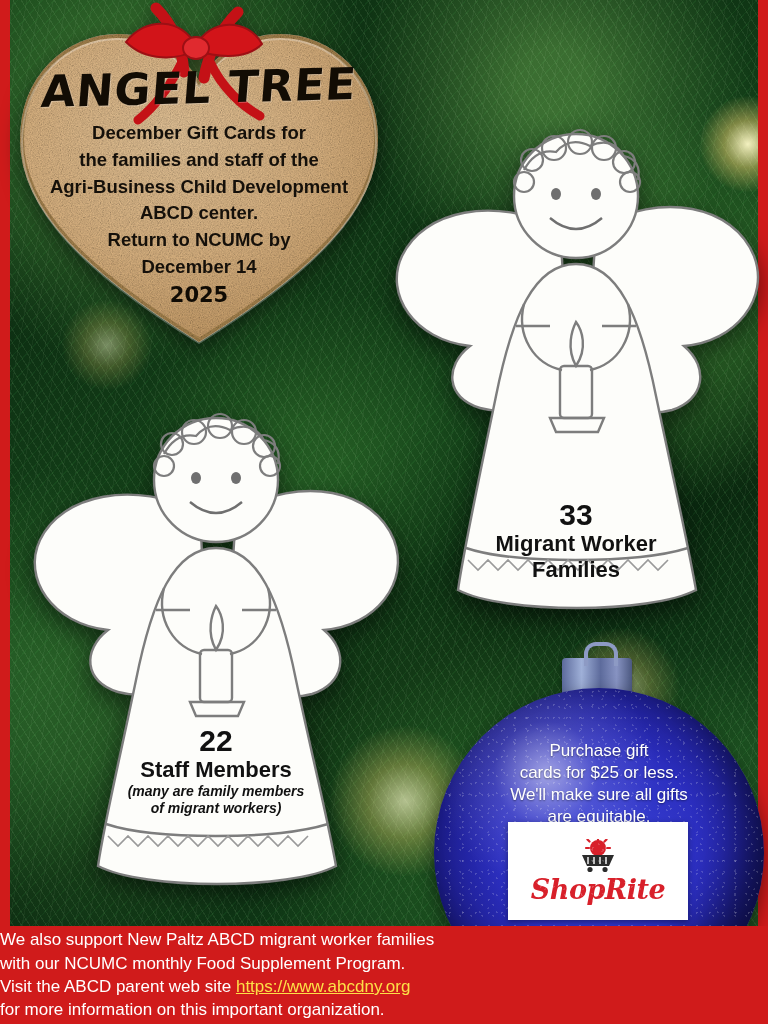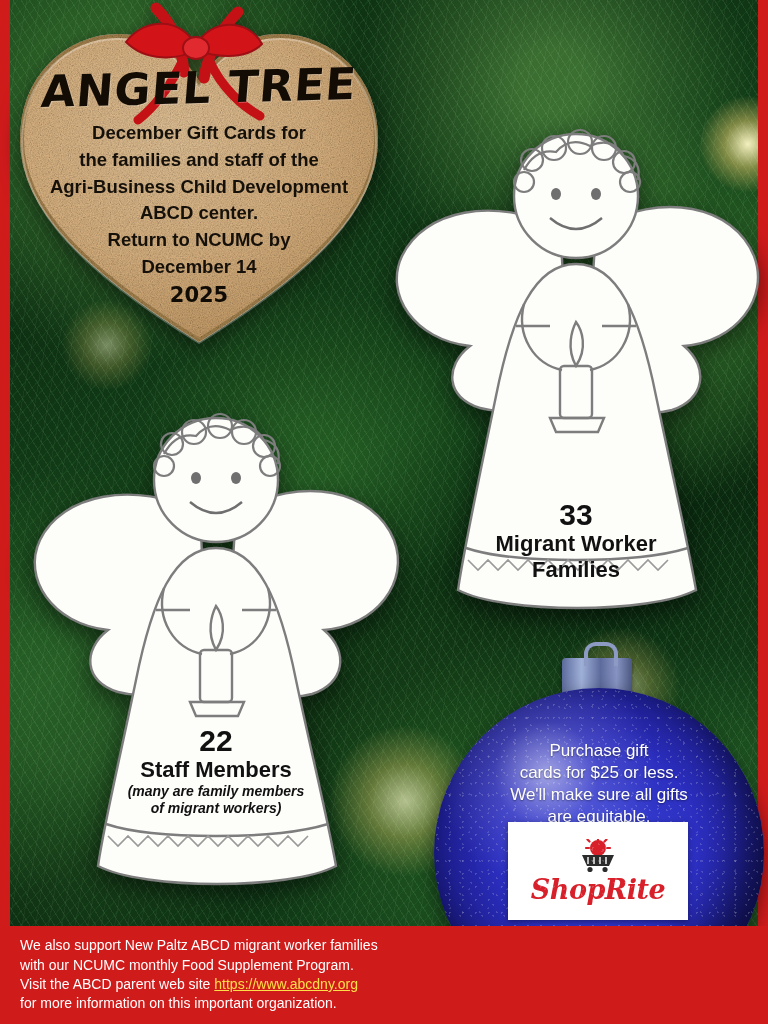--- a/index.html
+++ b/index.html
@@ -249,22 +249,22 @@
     bottom: 0;
     width: 768px;
     height: 98px;
     background: #d01b1b;
     color: #ffffff;
     display: flex;
     align-items: center;
     justify-content: flex-start;
   }
   .footer-inner {
-    padding-left: 20px;
-    font-size: 14px;
+    padding-left: 0;
+    font-size: 17px;
     line-height: 1.38;
   }
   .footer-inner a {
     color: #fde047;
     text-decoration: underline;
   }
   .red-edge-left, .red-edge-right {
     position: absolute;
     top: 0;
     width: 10px;

